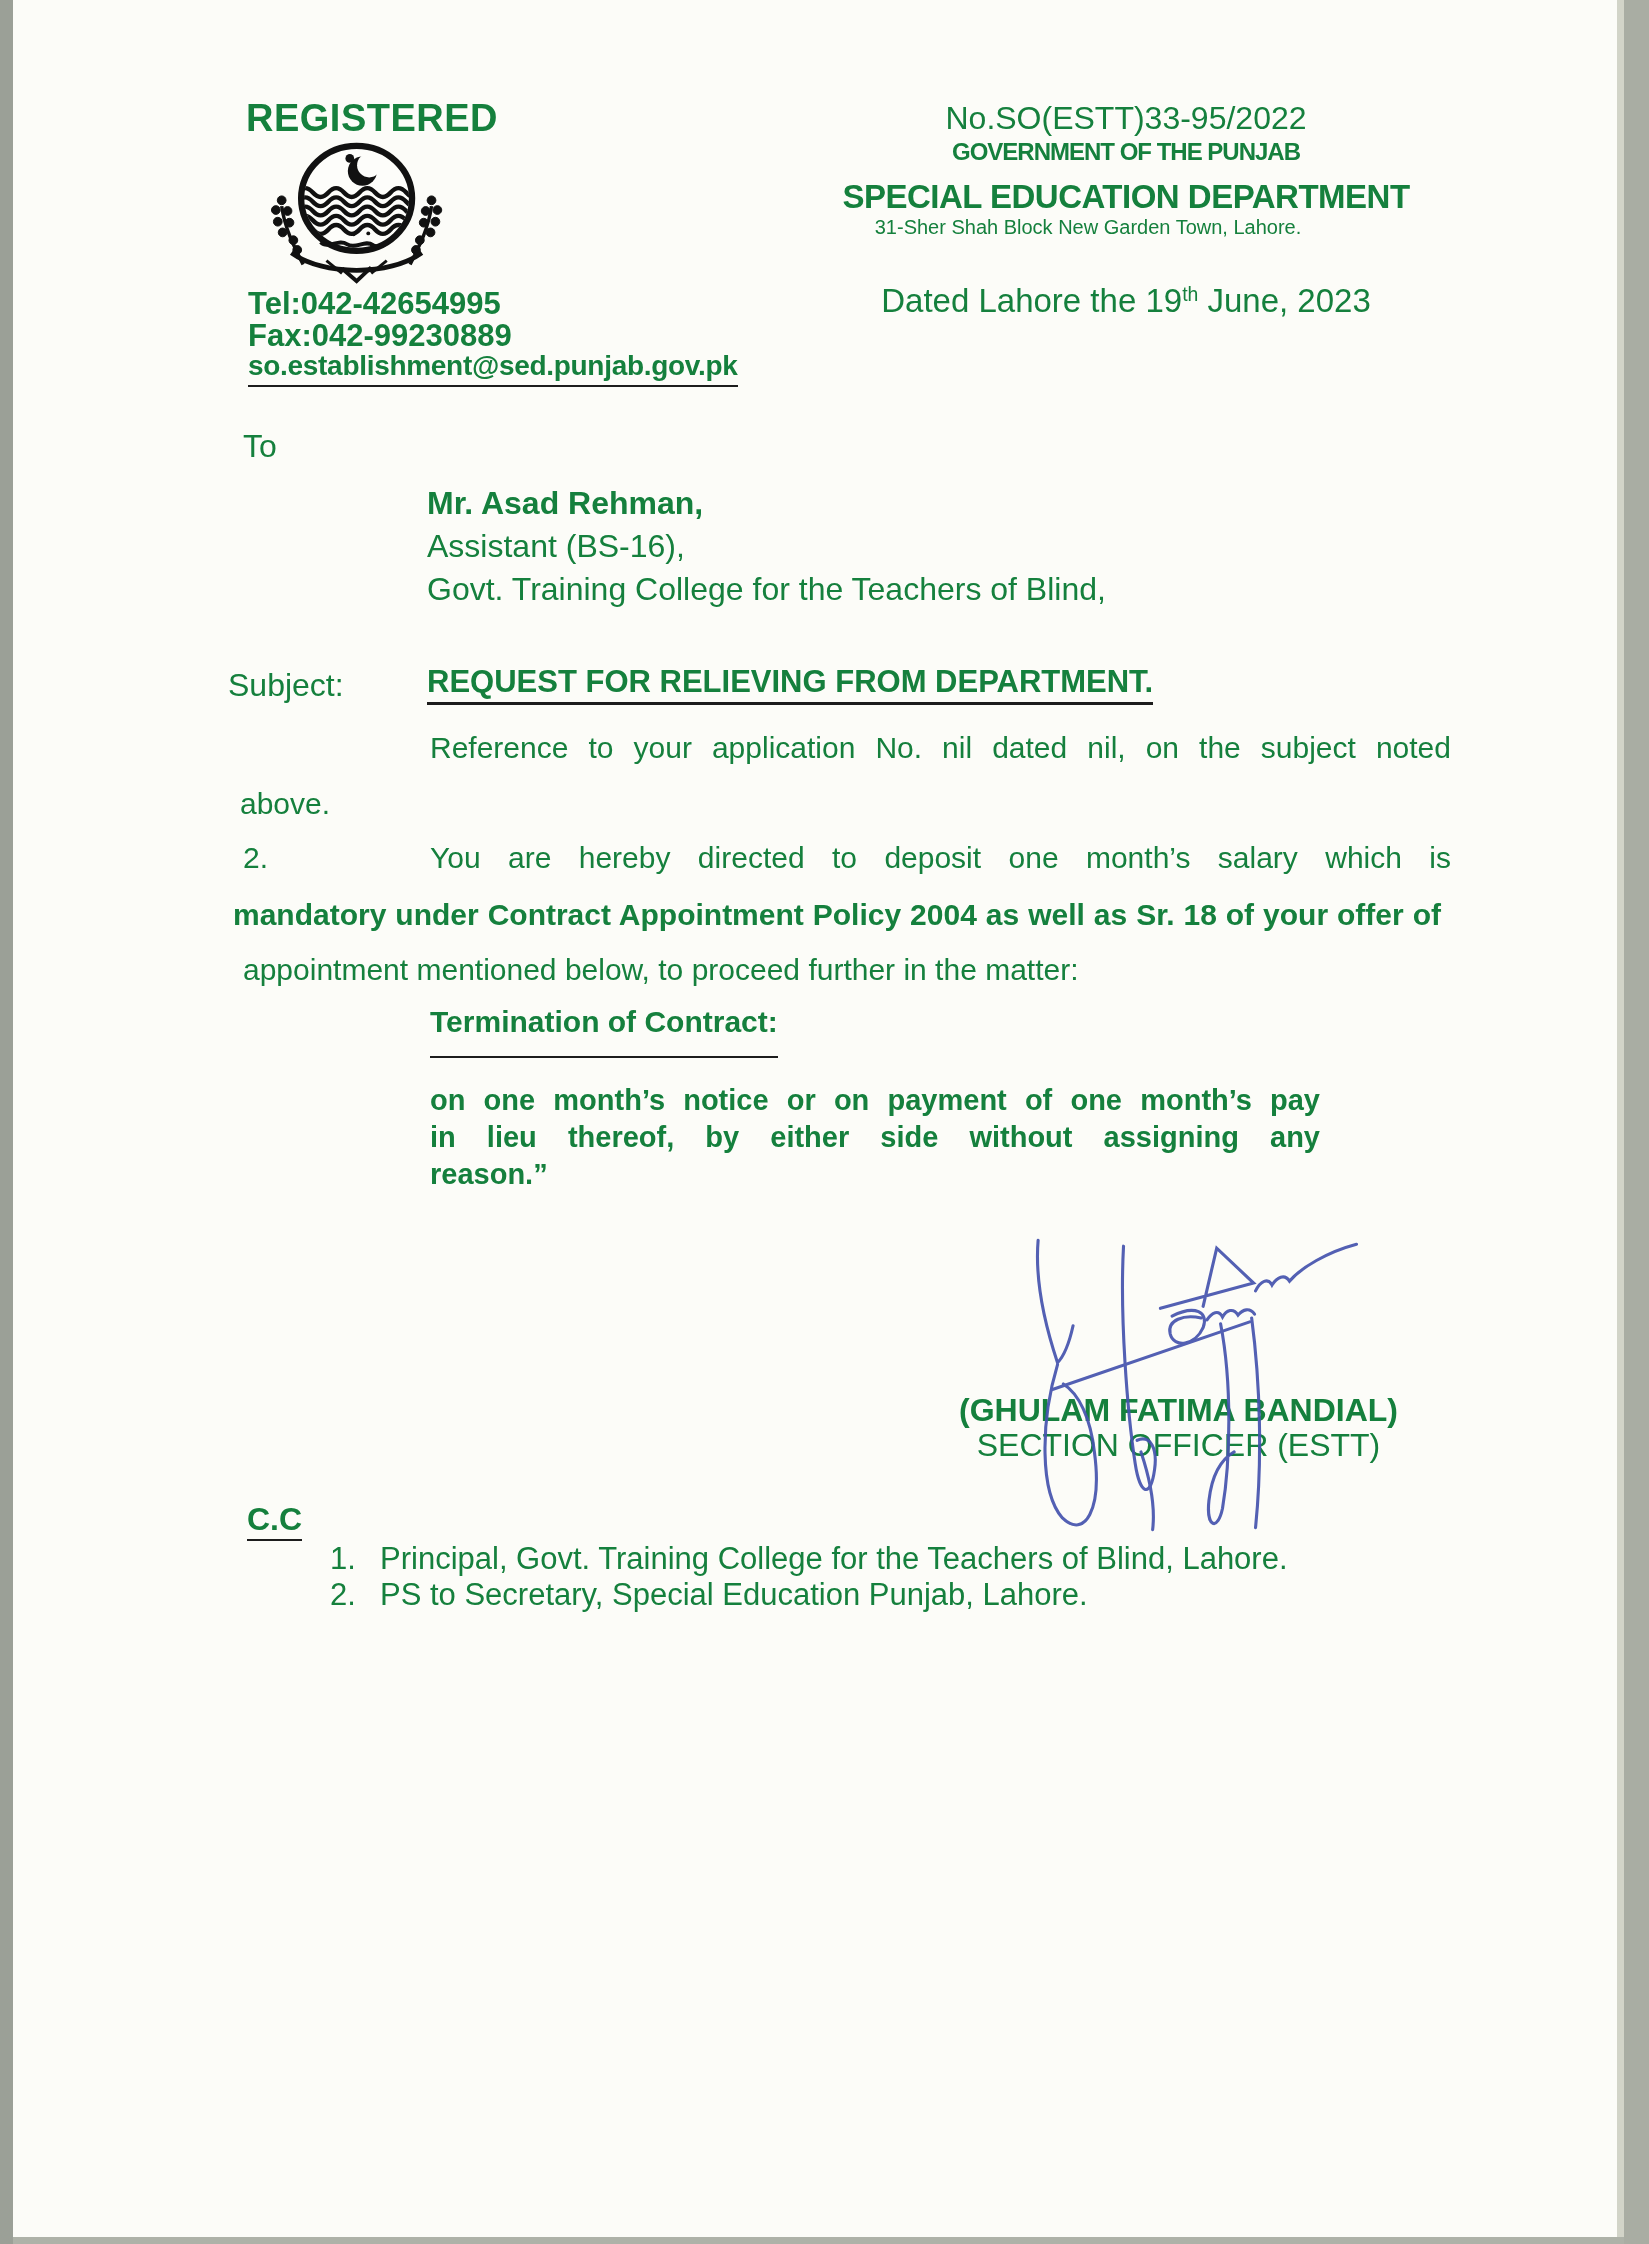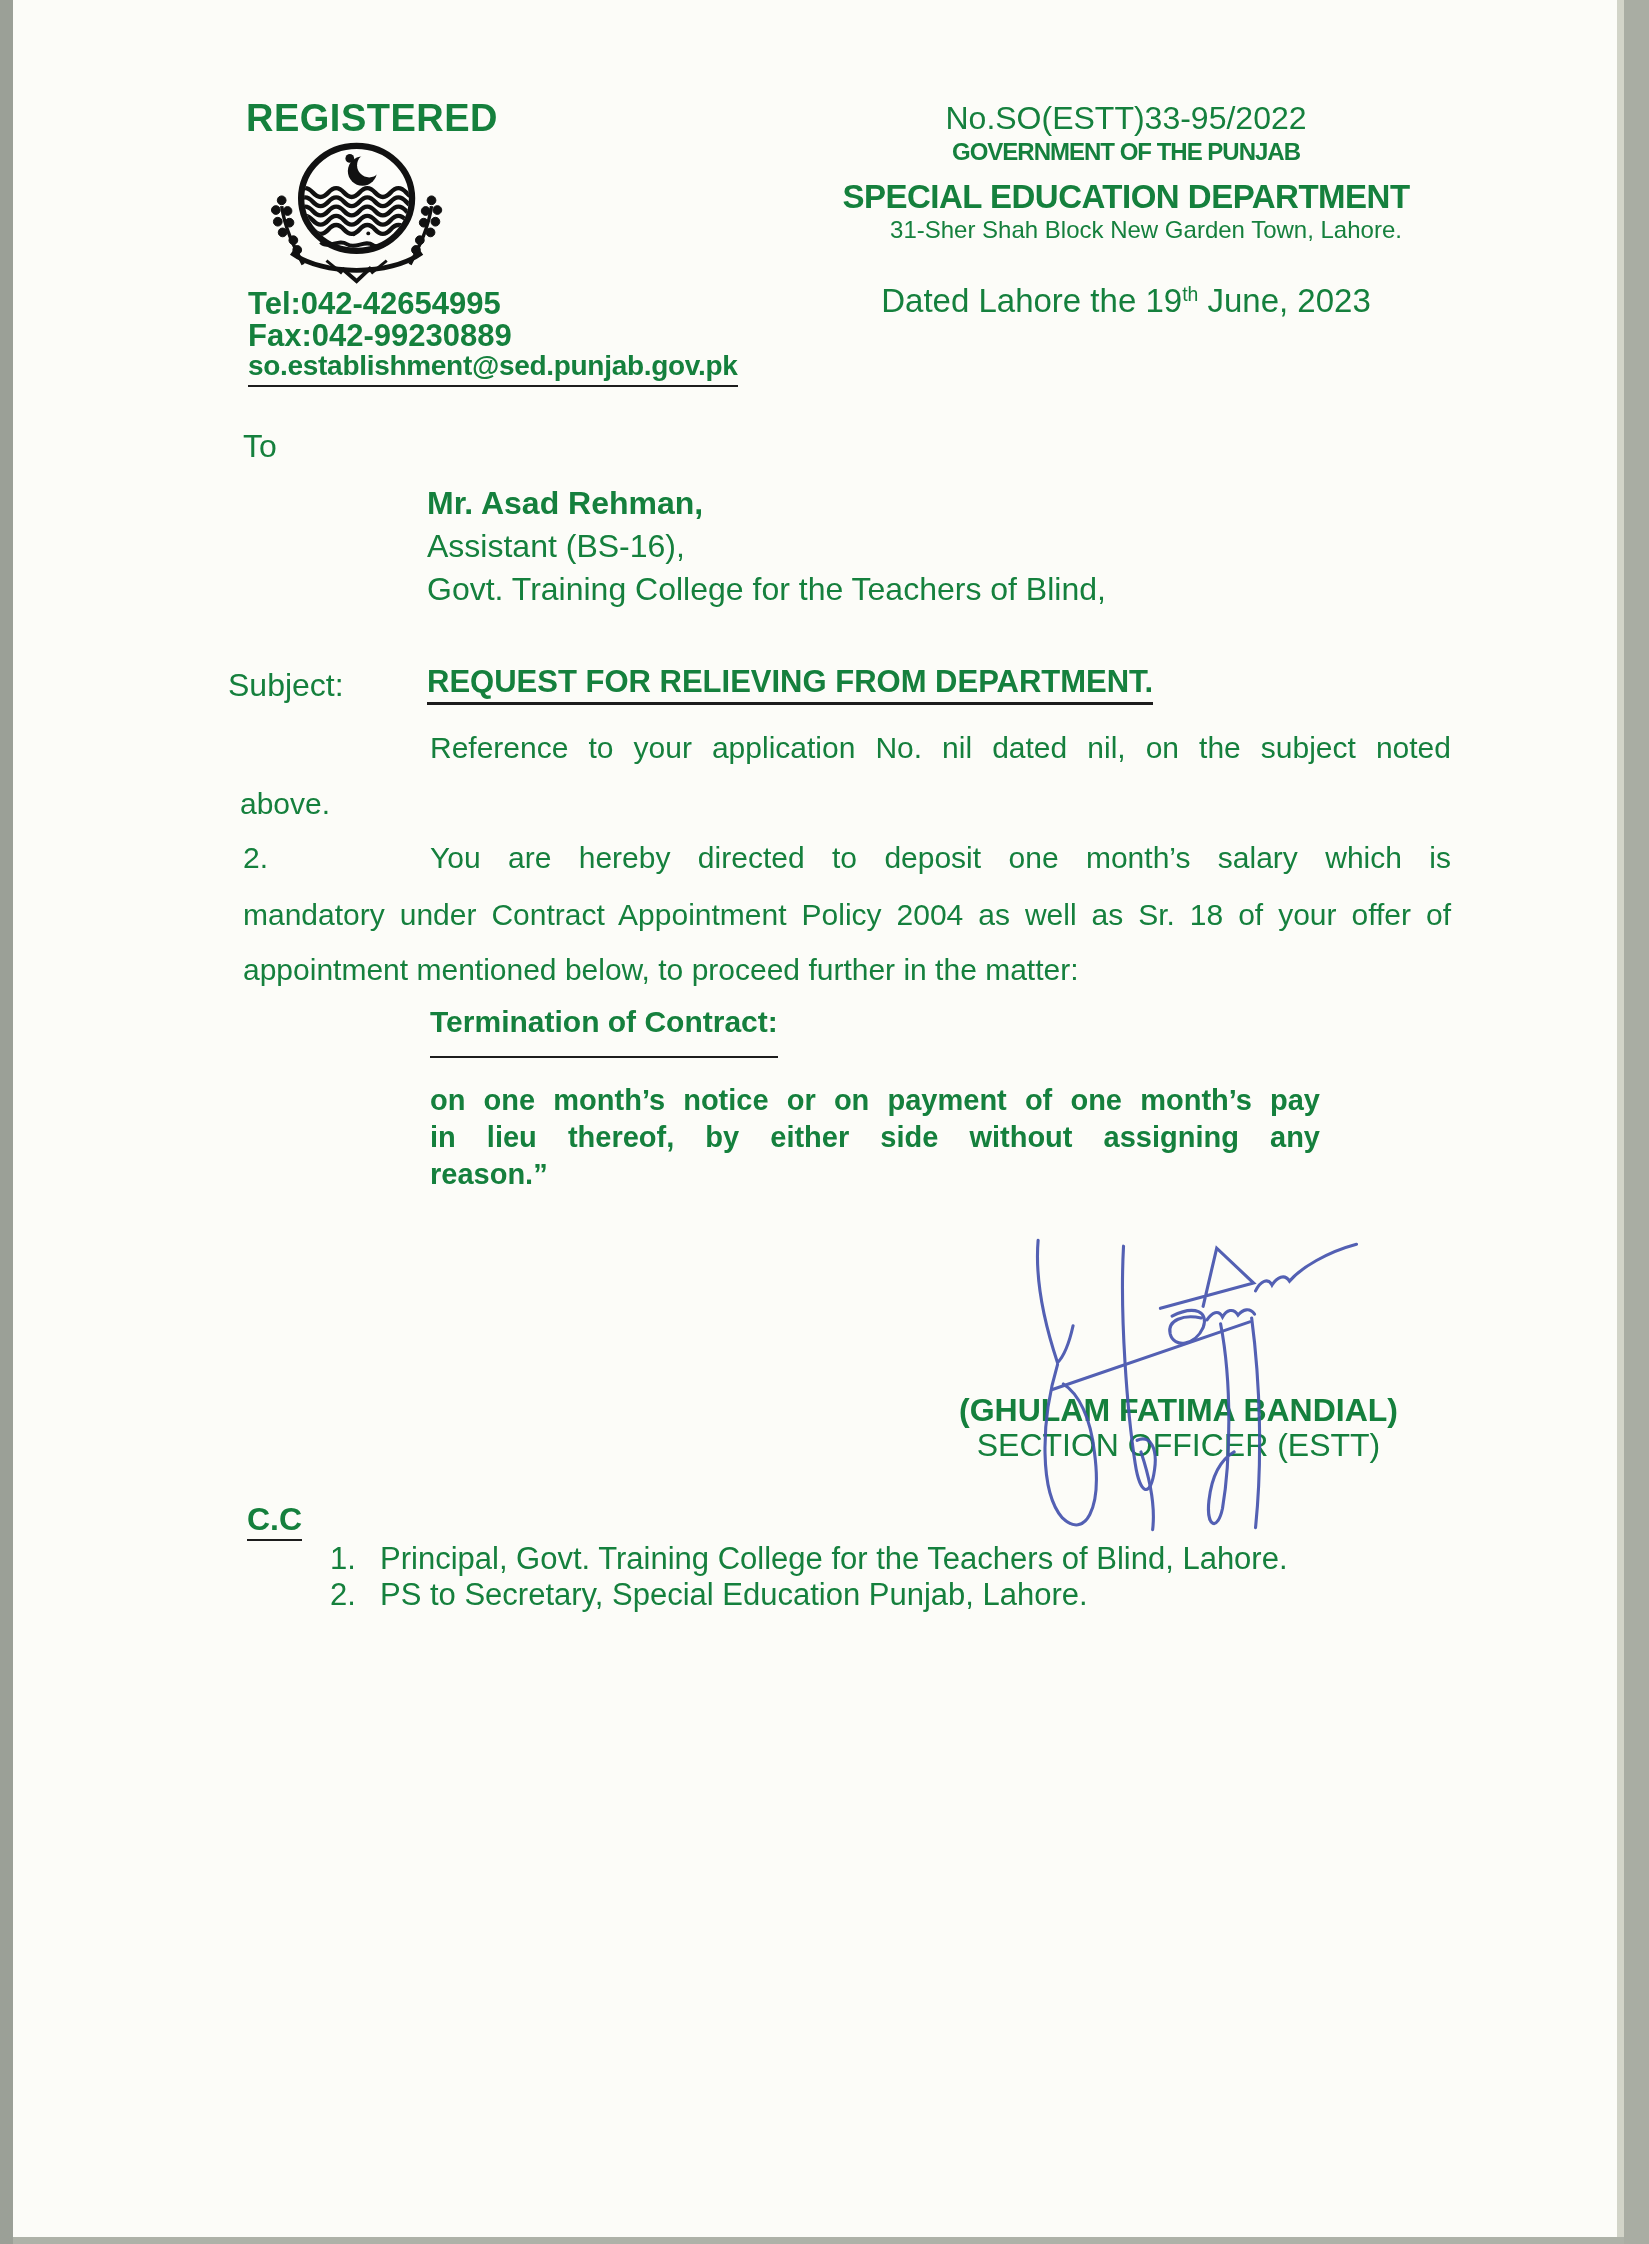--- a/index.html
+++ b/index.html
@@ -94,21 +94,21 @@
 
   <div class="abs b" style="left:248px;top:286px;font-size:31px;">Tel:042-42654995</div>
   <div class="abs b" style="left:248px;top:318px;font-size:31px;">Fax:042-99230889</div>
   <div class="abs b" style="left:248px;top:350px;font-size:28px;letter-spacing:-0.3px;">
     <span class="ul">so.establishment@sed.punjab.gov.pk</span>
   </div>
 
   <div class="abs center" style="left:830px;top:100px;width:592px;font-size:32px;">No.SO(ESTT)33-95/2022</div>
   <div class="abs center b" style="left:830px;top:138px;width:592px;font-size:24px;letter-spacing:-1px;">GOVERNMENT OF THE PUNJAB</div>
   <div class="abs center b" style="left:830px;top:178px;width:592px;font-size:33px;letter-spacing:-0.5px;">SPECIAL EDUCATION DEPARTMENT</div>
-  <div class="abs center" style="left:850px;top:216px;width:592px;font-size:24px;">31-Sher Shah Block New Garden Town, Lahore.</div>
+  <div class="abs center" style="left:792px;top:216px;width:592px;font-size:20px;">31-Sher Shah Block New Garden Town, Lahore.</div>
   <div class="abs center" style="left:830px;top:282px;width:592px;font-size:33px;">
     <span>Dated Lahore the 19</span><span class="sup">th</span><span> June, 2023</span>
   </div>
 
   <div class="abs" style="left:243px;top:428px;font-size:32px;">To</div>
   <div class="abs" style="left:427px;top:482px;font-size:32px;line-height:43px;">
     <div class="b">Mr. Asad Rehman,</div>
     <div>Assistant (BS-16),</div>
     <div>Govt. Training College for the Teachers of Blind,</div>
   </div>
@@ -116,21 +116,21 @@
   <div class="abs" style="left:228px;top:667px;font-size:32px;">Subject:</div>
   <div class="abs b" style="left:427px;top:664px;font-size:31px;">
     <span class="ul4">REQUEST FOR RELIEVING FROM DEPARTMENT.</span>
   </div>
 
   <div class="abs just body-fs" style="left:430px;top:731px;width:1021px;">Reference to your application No. nil dated nil, on the subject noted</div>
   <div class="abs body-fs" style="left:240px;top:787px;">above.</div>
 
   <div class="abs body-fs" style="left:243px;top:841px;">2.</div>
   <div class="abs just body-fs" style="left:430px;top:841px;width:1021px;">You are hereby directed to deposit one month’s salary which is</div>
-  <div class="abs just body-fs" style="left:243px;top:898px;width:1208px;">mandatory under Contract Appointment Policy 2004 as well as Sr. 18 of your offer of</div>
+  <div class="abs just body-fs" style="left:233px;top:898px;width:1208px;font-weight:bold;">mandatory under Contract Appointment Policy 2004 as well as Sr. 18 of your offer of</div>
   <div class="abs body-fs" style="left:243px;top:953px;">appointment mentioned below, to proceed further in the matter:</div>
 
   <div class="abs b" style="left:430px;top:1005px;font-size:30px;">
     <span class="ul" style="border-bottom-width:2.9px;padding-bottom:16px;">Termination of Contract:</span>
   </div>
   <div class="abs just term-fs" style="left:430px;top:1084px;width:890px;">on one month’s notice or on payment of one month’s pay</div>
   <div class="abs just term-fs" style="left:430px;top:1121px;width:890px;">in lieu thereof, by either side without assigning any</div>
   <div class="abs term-fs" style="left:430px;top:1158px;">reason.”</div>
 
   <div class="abs" style="left:970px;top:1219px;z-index:3;">

